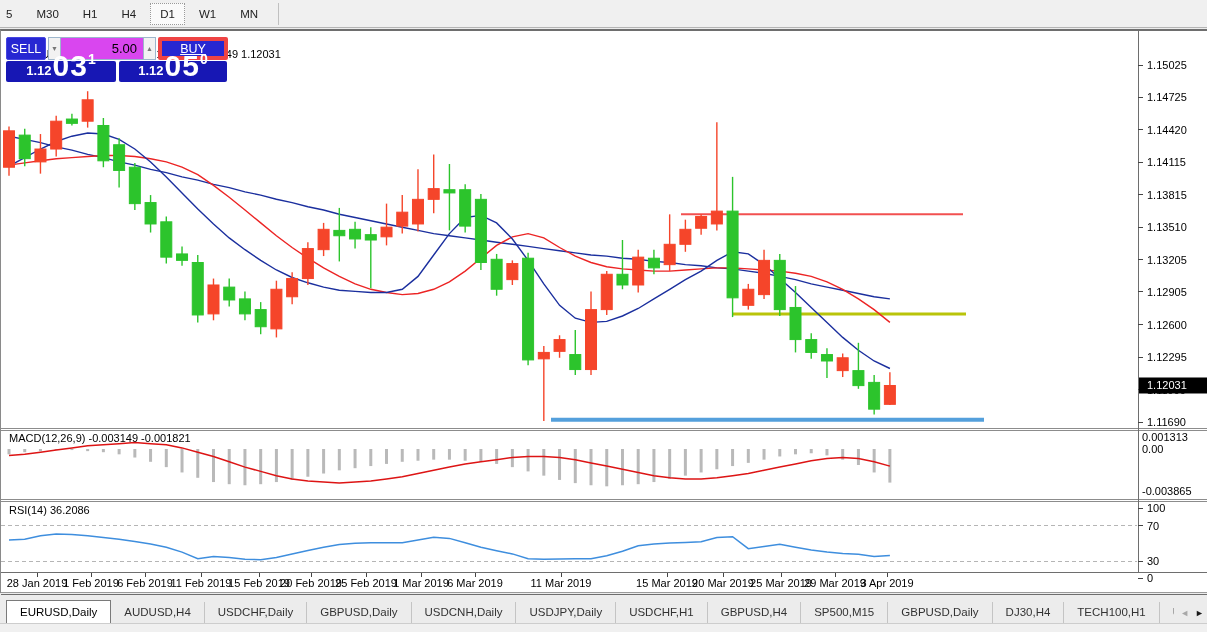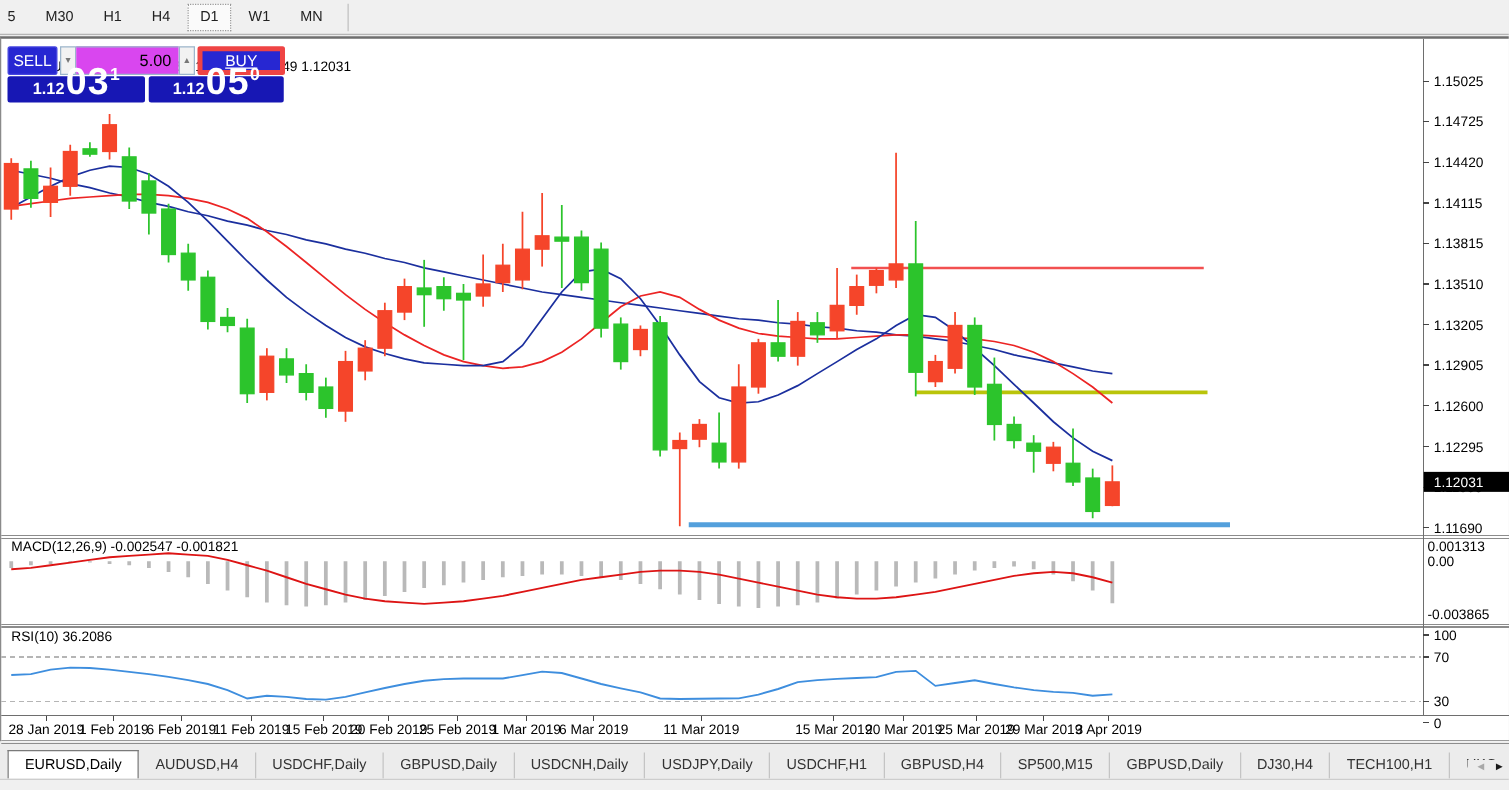--- a/index.html
+++ b/index.html
@@ -355,22 +355,22 @@
         <span class="pb-sup">1</span>
       </div>
       <div class="price-box buy">
         <span class="pb-prefix">1.12</span>
         <span class="pb-big">05</span>
         <span class="pb-sup">0</span>
       </div>
     </div>
   </div>
 
-  <div class="ind-label" style="top:401px"><span>MACD(12,26,9)</span> <span>-0.002547</span> <span>-0.001821</span></div>
-  <div class="ind-label" style="top:473px"><span>RSI(10)</span> <span>36.2086</span></div>
+  <div class="ind-label" style="top:401px"><span>MACD(12,26,9)</span> <span>-0.003149</span> <span>-0.001821</span></div>
+  <div class="ind-label" style="top:473px"><span>RSI(14)</span> <span>36.2086</span></div>
 </div>
 
 <div class="tabbar">
   <div id="tabs-container" style="display:flex;align-items:flex-end;">
       <div class="tab active">EURUSD,Daily</div>
       <div class="tab">AUDUSD,H4</div>
       <div class="tab">USDCHF,Daily</div>
       <div class="tab">GBPUSD,Daily</div>
       <div class="tab">USDCNH,Daily</div>
       <div class="tab">USDJPY,Daily</div>

